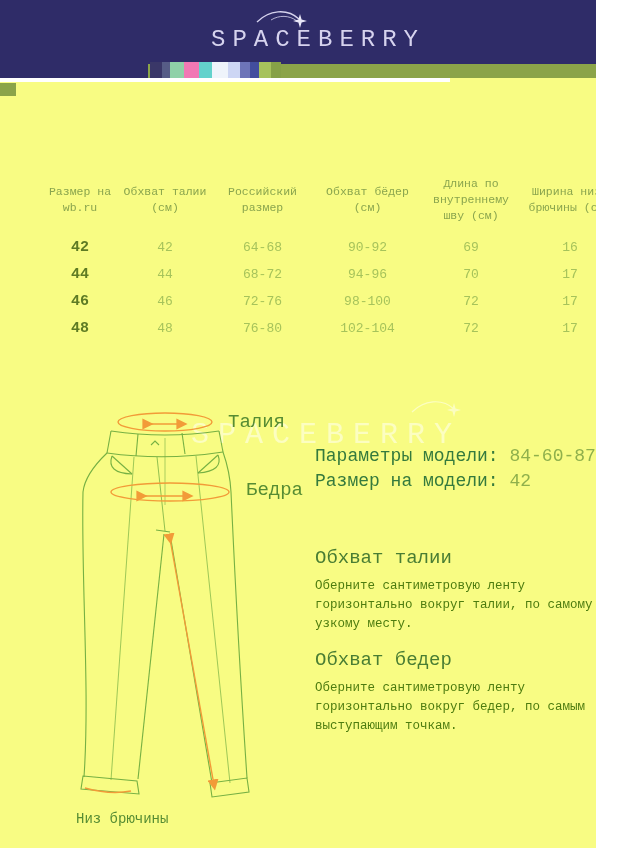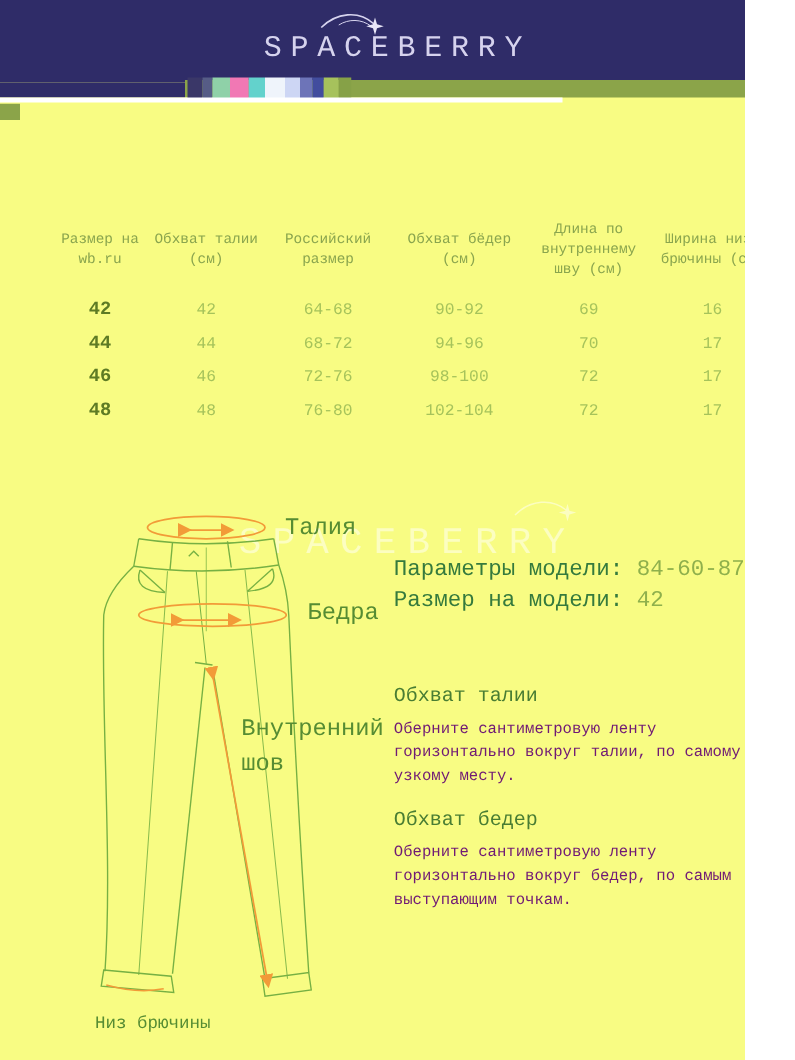--- a/index.html
+++ b/index.html
@@ -46,22 +46,22 @@
   .dlabel.hips{left:246px;top:477px;}
   .dlabel.seam{left:193px;top:570px;width:110px;}
   .dlabel.hem{left:76px;top:809px;font-size:14px;}
   
   .model-info{position:absolute;left:315px;top:444px;width:310px;}
   .model-line{font-size:18px;line-height:25px;}
   .model-line .lbl{color:#357a3d;}
   .model-line .val{color:#8fb04c;}
   .guide{position:absolute;left:315px;top:549px;width:305px;}
   .guide-section{margin-bottom:14px;}
-  .guide-title{color:#497d33;font-size:16px;font-weight:500;line-height:1;}
-  .guide-text{color:#701a75;font-size:12.5px;line-height:19px;margin-top:9px;margin-bottom:17px;}
+  .guide-title{color:#497d33;font-size:19px;font-weight:500;line-height:1;}
+  .guide-text{color:#4d7c0f;font-size:12.5px;line-height:19px;margin-top:9px;margin-bottom:17px;}
 </style>
 </head>
 <body>
 
 <div class="page">
 
   <div class="navy-main"></div>
   <div class="navy-left"></div>
   <div class="olive-strip"></div>
   <div class="glitch">
@@ -183,21 +183,20 @@
       <line x1="88" y1="24" x2="122" y2="24" marker-start="url(#arrO)" marker-end="url(#arrO)"></line>
       <ellipse cx="110" cy="92" rx="59" ry="9"></ellipse>
       <line x1="82" y1="96" x2="128" y2="96" marker-start="url(#arrO)" marker-end="url(#arrO)"></line>
       <line x1="110" y1="139" x2="154" y2="385" marker-start="url(#arrO)" marker-end="url(#arrO)"></line>
       <path d="M25 388 Q50 395 71 391"></path>
     </g>
   </svg>
 
   <div class="dlabel waist">Талия</div>
   <div class="dlabel hips">Бедра</div>
-  <div class="dlabel seam">Внутренний шов</div>
   <div class="dlabel hem">Низ брючины</div>
 
   <div class="model-info">
     <div class="model-line">
       <span class="lbl">Параметры модели:</span>
       <span class="val">84-60-87</span>
     </div>
     <div class="model-line">
       <span class="lbl">Размер на модели:</span>
       <span class="val">42</span>

